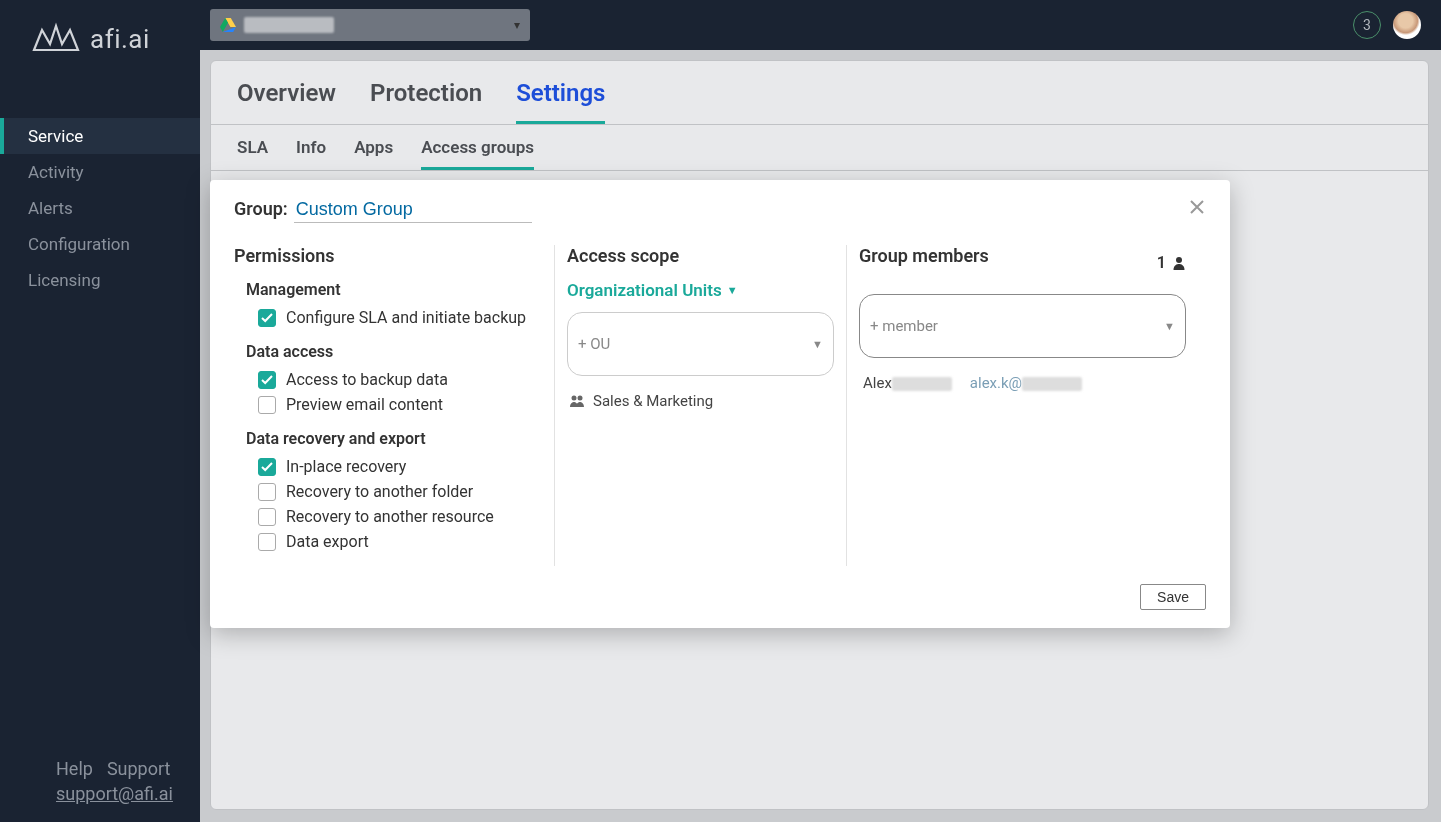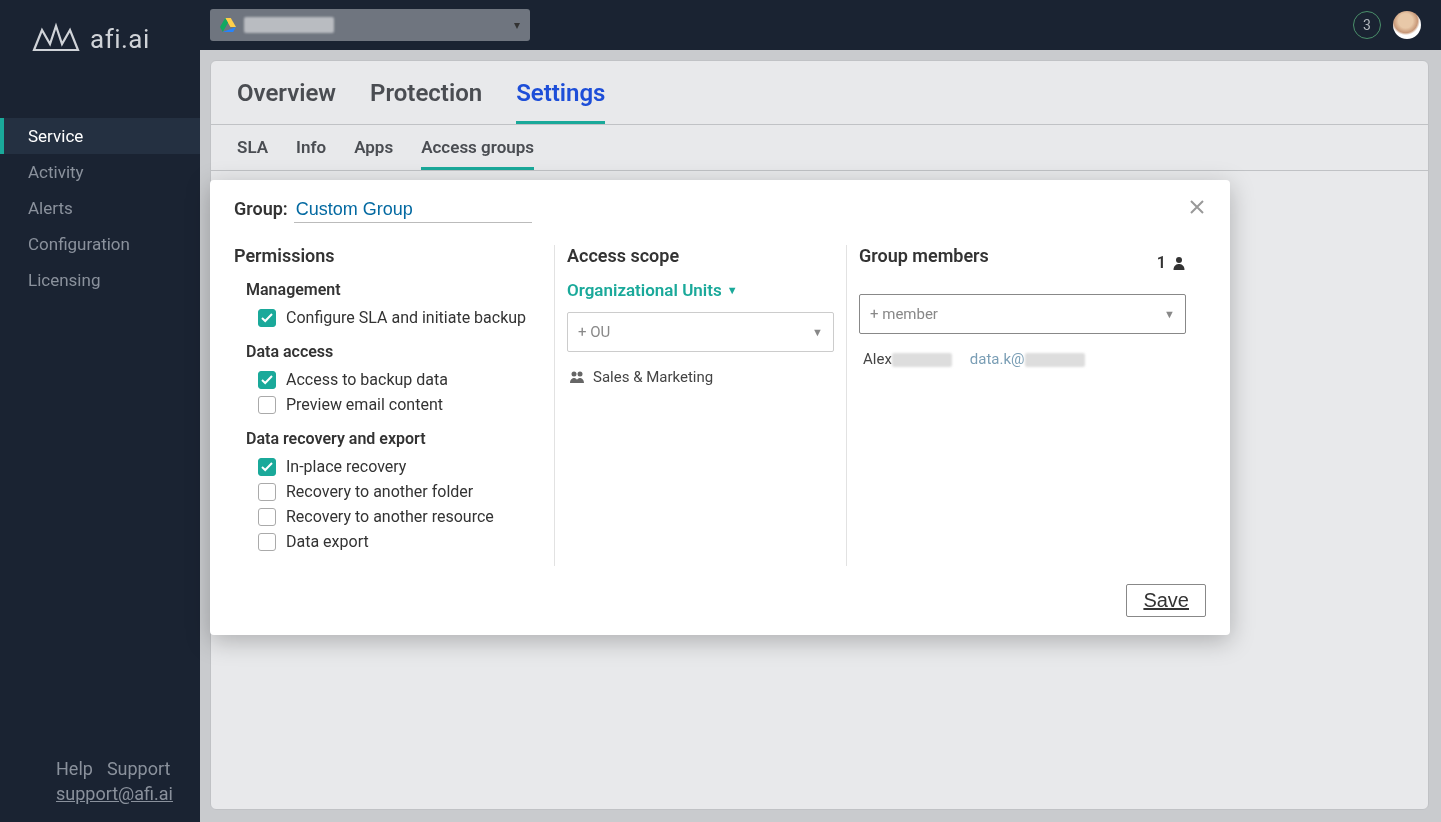--- a/index.html
+++ b/index.html
@@ -59,36 +59,36 @@
 .col h3 { font-size: 18px; font-weight: 600; color: #333; margin-bottom: 14px; }
 .perm-group { margin-left: 12px; margin-bottom: 12px; }
 .perm-group .pg-title { font-weight: 600; font-size: 16px; color: #333; margin-bottom: 6px; }
 .chk-row { display: flex; align-items: center; gap: 10px; padding: 3px 0 3px 12px; font-size: 16px; color: #333; cursor: pointer; }
 .chk { width: 18px; height: 18px; border: 1.5px solid #aaa; border-radius: 3px; display: inline-flex; align-items: center; justify-content: center; flex-shrink: 0; }
 .chk.on { background: #1aa99a; border-color: #1aa99a; }
 .chk.on svg { width: 12px; height: 10px; }
 
 .scope-dd { color: #1aa99a; font-size: 17px; font-weight: 600; display: inline-flex; align-items: center; gap: 5px; cursor: pointer; margin-bottom: 12px; }
 .scope-dd .caret { font-size: 11px; }
-.select-pill { border: 1px solid #ccc; border-radius: 2px; padding: 10px 10px; display: flex; justify-content: space-between; align-items: center; color: #888; font-size: 15px; cursor: pointer; margin-bottom: 12px; background: #fff; }
+.select-pill { border: 1px solid #ccc; border-radius: 15px; padding: 22px 10px; display: flex; justify-content: space-between; align-items: center; color: #888; font-size: 15px; cursor: pointer; margin-bottom: 12px; background: #fff; }
 .select-pill.active { border-color: #888; }
 .caret-down { color: #888; font-size: 11px; }
 .ou-row { display: flex; align-items: center; gap: 8px; padding: 4px 2px; color: #444; font-size: 15px; }
 .ou-row svg { width: 16px; height: 14px; color: #666; }
 
 .members-head { display: flex; justify-content: space-between; align-items: center; margin-bottom: 14px; }
 .members-count { display: flex; align-items: center; gap: 6px; font-size: 16px; font-weight: 600; color: #333; }
 .members-count svg { width: 14px; height: 14px; }
 .member-row { display: flex; gap: 18px; padding: 4px 4px; font-size: 15px; }
 .member-name { color: #444; }
 .member-blur { display:inline-block; width: 60px; height: 14px; background: #ddd; filter: blur(1px); vertical-align: middle; border-radius: 2px; }
 .member-email { color: #7a9eb5; }
 
 .modal-footer { display: flex; justify-content: flex-end; padding-top: 18px; }
-.save-btn { border: 1px solid #888; background: #fff; padding: 4px 16px; font-size: 20px; border-radius: 2px; cursor: pointer; color: #333; text-decoration: underline; }
+.save-btn { border: 1px solid #888; background: #fff; padding: 4px 16px; font-size: 14px; border-radius: 2px; cursor: pointer; color: #333; }
 </style>
 </head>
 <body>
 
 <div class="app">
   <aside class="sidebar">
     <div class="logo">
       <svg viewBox="0 0 48 34">
           <path d="M2 28 L10 8 L18 22 L24 4 L30 22 L38 8 L46 28 Z" fill="none" stroke="#d0d3d8" stroke-width="2.2"></path>
         </svg>
@@ -249,21 +249,21 @@
                     <path d="M1.5 14 C1.5 9 5 8 7 8 C9 8 12.5 9 12.5 14 Z" fill="#333"></path>
                   </svg>
               </div>
             </div>
             <div class="select-pill active">
               <span>+ member</span>
               <span class="caret-down">▼</span>
             </div>
             <div class="member-row">
               <span class="member-name"><span>Alex</span><span class="member-blur"></span></span>
-              <span class="member-email"><span>data.k@</span><span class="member-blur"></span></span>
+              <span class="member-email"><span>alex.k@</span><span class="member-blur"></span></span>
             </div>
           </div>
         </div>
 
         <div class="modal-footer">
           <button class="save-btn">Save</button>
         </div>
       </div>
     </div>
   </div>

